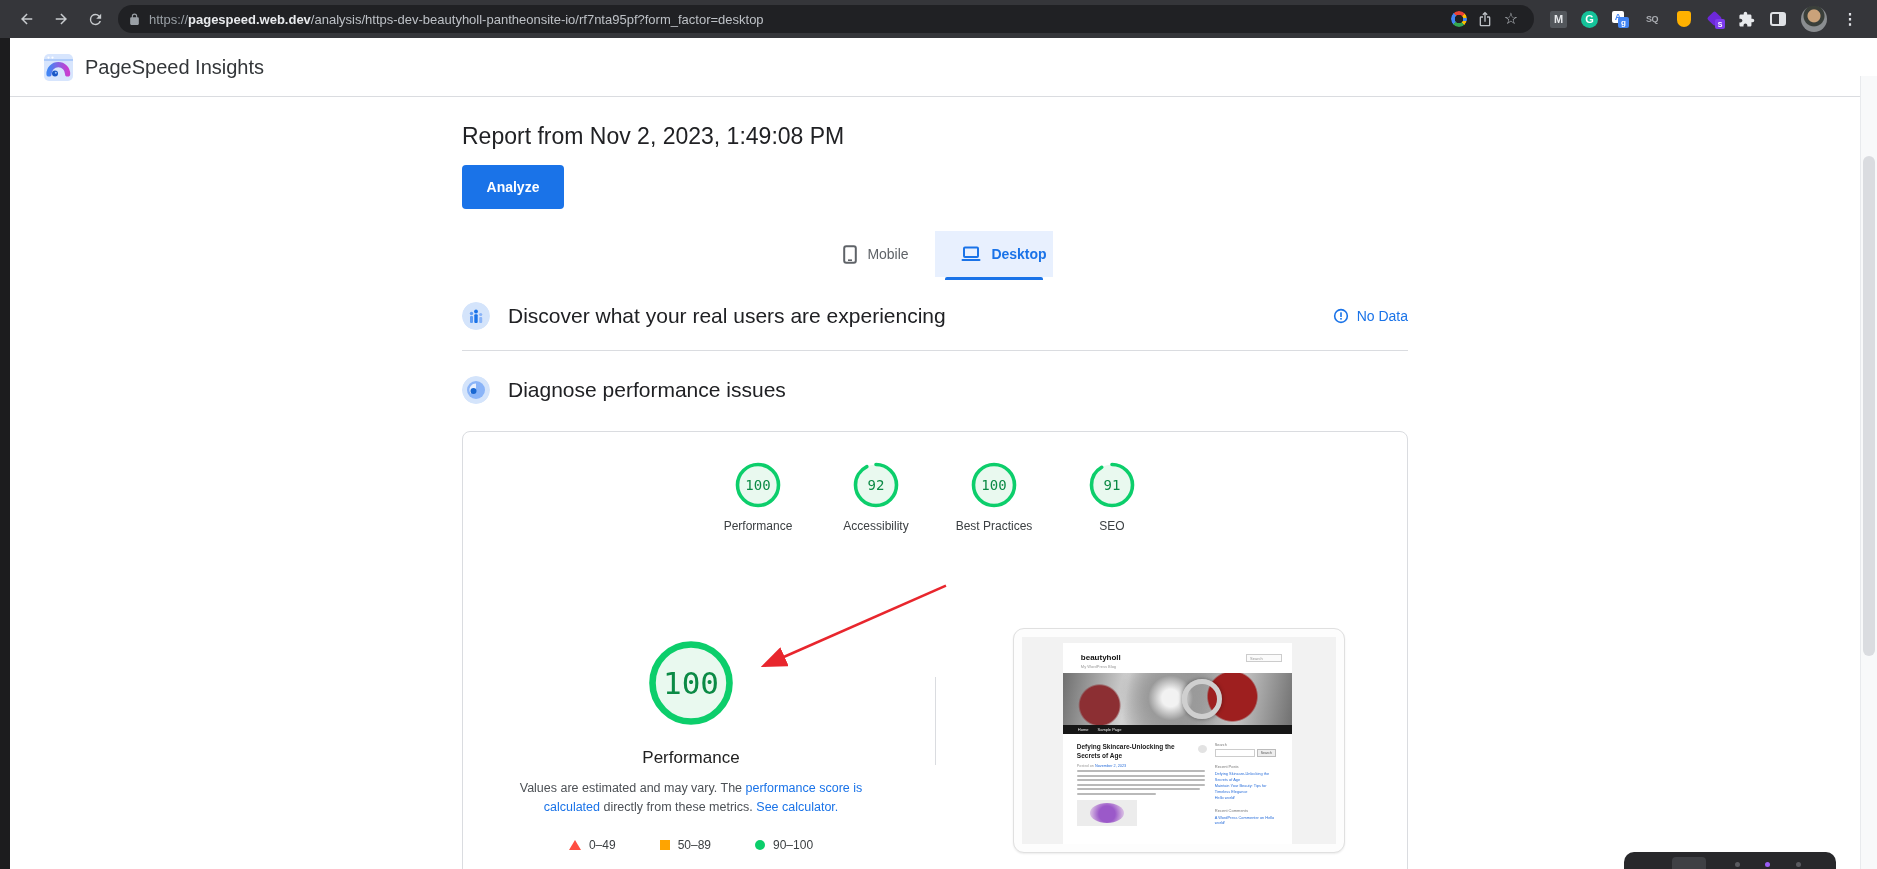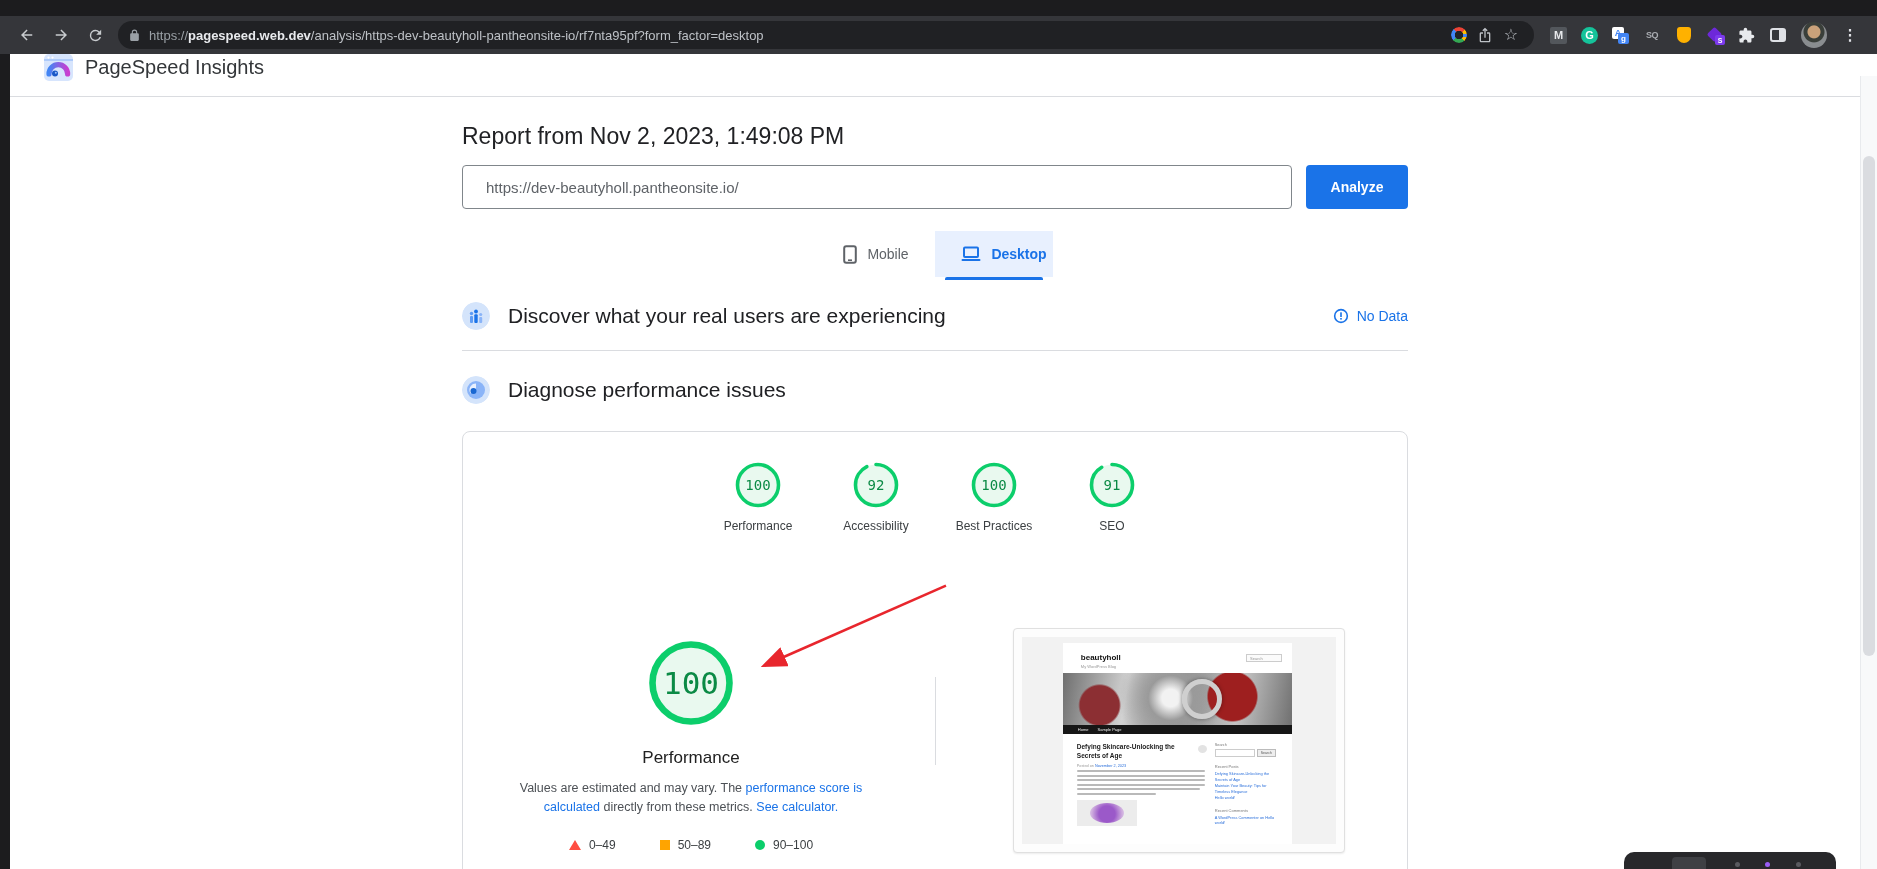--- a/index.html
+++ b/index.html
@@ -1,21 +1,21 @@
 <!DOCTYPE html>
 <html><head>
 <meta charset="utf-8">
 <style>
   * { margin:0; padding:0; box-sizing:border-box; }
   html,body { width:1877px; height:869px; overflow:hidden; background:#1c1c1e;
               font-family:"Liberation Sans", sans-serif; }
   body { position:relative; }
 
   
-  .toolbar { position:absolute; top:16px; left:0; width:1877px; height:38px; background:#35363a;
+  .toolbar { position:absolute; top:0; left:0; width:1877px; height:38px; background:#35363a;
              display:flex; align-items:center; padding:0 10px; z-index:50; }
   .navbtn { width:34px; height:34px; display:flex; align-items:center; justify-content:center;
             border-radius:50%; flex:0 0 auto; }
   .navbtn svg { fill:#c8cbce; }
   .omnibox { flex:1 1 auto; height:28px; background:#202124; border-radius:14px; margin:0 8px 0 6px;
              display:flex; align-items:center; padding:0 10px; min-width:0; }
   .omnibox .urltext { flex:1 1 auto; font-size:13px; color:#bdc1c6; white-space:nowrap;
                       overflow:hidden; margin-left:8px; }
   .urltext .scheme { color:#9aa0a6; }
   .urltext .host { color:#e8eaed; font-weight:bold; }
@@ -108,21 +108,21 @@
                border-bottom:10px solid #ff4e42; }
   .shape-sq { width:10px; height:10px; background:#ffa400; }
   .shape-ci { width:10px; height:10px; border-radius:50%; background:#0cce6b; }
   .v-divider { position:absolute; left:472px; top:245px; height:88px; width:1px; background:#dadce0; }
 
   
   .anno { position:absolute; inset:0; pointer-events:none; z-index:5; }
 
   
   .thumb { position:absolute; left:550px; top:196px; width:332px; height:225px; background:#fdfdfd;
-           border:1px solid #e0e0e0; border-radius:4px; box-shadow:0 1px 2px rgba(0,0,0,.08); }
+           border:1px solid #e0e0e0; border-radius:11px; box-shadow:0 1px 2px rgba(0,0,0,.08); }
   .thumb-shot { position:absolute; inset:8px; background:#f2f2f2; overflow:hidden; }
   .site { position:absolute; left:13%; right:14%; top:3%; bottom:0; background:#fff; }
   .site-title { position:absolute; left:18px; top:10px; font-size:8px; font-weight:bold; color:#111; }
   .site-tag { position:absolute; left:18px; top:21px; font-size:4px; color:#999; }
   .site-search { position:absolute; right:10px; top:11px; width:36px; height:8px; border:1px solid #ccc;
                  background:#fbfbfb; font-size:4px; color:#999; padding-left:3px; line-height:8px; }
   .hero { position:absolute; left:0; right:0; top:30px; height:52px;
           background:
             radial-gradient(circle at 74% 45%, #9e1f1f 0 14%, rgba(158,31,31,0) 15%),
             radial-gradient(circle at 16% 62%, #8c2f33 0 10%, rgba(140,47,51,0) 11%),
@@ -254,21 +254,20 @@
     </svg>
     <div class="app-title">PageSpeed Insights</div>
   </div>
 
   <div class="page-body">
   <div class="content">
 
     <div class="report-title">Report from Nov 2, 2023, 1:49:08 PM</div>
 
     <div class="url-row">
-      <input class="url-input" readonly="" value="https://dev-beautyholl.pantheonsite.io/" style="">
       <button class="analyze-btn">Analyze</button>
     </div>
 
     <div class="tabs">
       <div class="tab inactive">
         <svg width="14" height="19" viewBox="0 0 14 19">
           <rect x="1.2" y="1.2" width="11.6" height="16.6" rx="2" fill="none" stroke="#5f6368" stroke-width="2"></rect>
           <rect x="5" y="14.4" width="4" height="1.6" fill="#5f6368"></rect>
         </svg>
         <span>Mobile</span>

